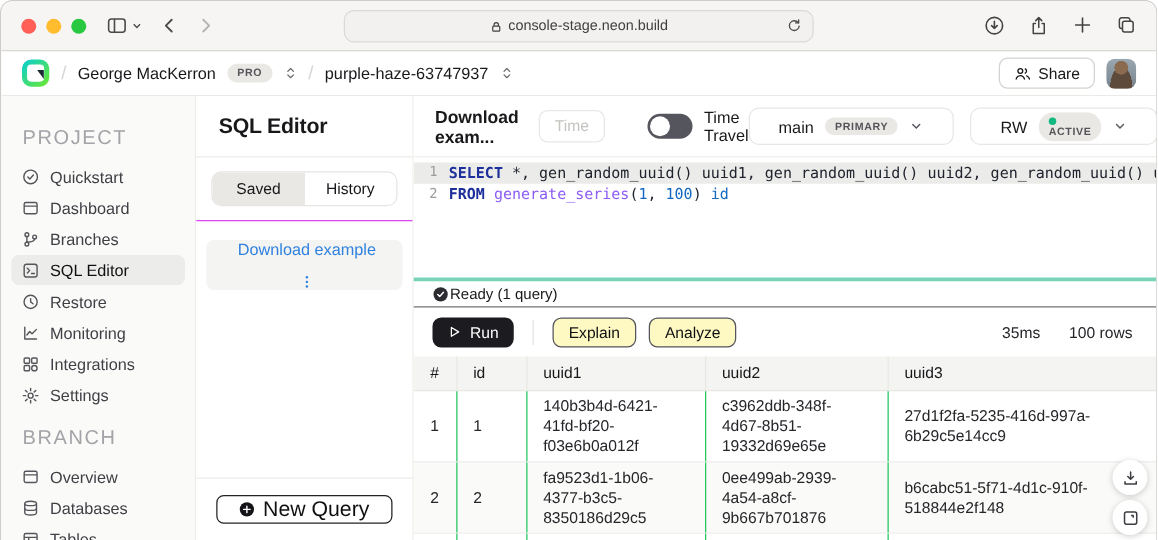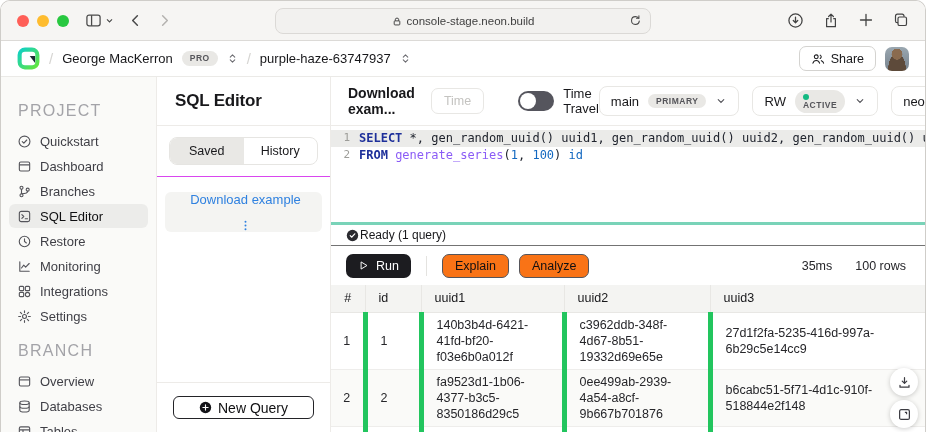--- a/index.html
+++ b/index.html
@@ -56,36 +56,36 @@
                font-size:17px;font-weight:700;letter-spacing:-.01em;}
   .panel-tabs{height:51px;border-bottom:1px solid #d946ef;display:flex;align-items:center;padding:0 12px;}
   .segmented{display:flex;flex:1;border:1px solid #e6e5e2;border-radius:8px;overflow:hidden;background:#fff;}
   .seg{flex:1;text-align:center;font-size:12.5px;padding:6px 0;color:#18181b;}
   .seg.active{background:#e9e8e5;}
   .panel-list{flex:1;padding:15px 8px;}
   .saved-item{display:flex;align-items:center;justify-content:space-between;background:#f4f4f2;border-radius:6px;
               height:40px;padding:0 8px 0 12px;color:#2f81e0;font-size:13px;flex-direction:column;}
   .panel-footer{border-top:1px solid #edebe8;padding:13px 16px;}
   .new-query{width:100%;height:23px;border:1px solid #232327;border-radius:6px;background:#fff;display:flex;
-             align-items:center;justify-content:center;gap:6px;font-size:14px;font-weight:500;color:#101012;}
+             align-items:center;justify-content:center;gap:6px;font-size:17px;font-weight:500;color:#101012;}
 
   
   .main{flex:1;min-width:0;display:flex;flex-direction:column;background:#fff;}
   .main-toolbar{height:49px;flex:none;border-bottom:1px solid #edebe8;display:flex;align-items:center;
                 padding:0 0 0 17px;}
   .query-title{font-size:14px;font-weight:600;}
   .save-btn{height:26px;margin-left:16px;padding:0 12px;border:1px solid #e8e7e4;border-radius:7px;background:#fff;
             color:#c4c3c0;font-size:12.5px;}
   .tb-div{width:1px;height:48px;background:#edebe8;margin:0 13px 0 21px;}
   .toggle{width:36px;height:20px;border-radius:999px;background:#55555d;position:relative;flex:none;}
   .toggle .knob{width:16px;height:16px;border-radius:50%;background:#fff;position:absolute;top:2px;left:2px;}
   .tt-label{font-size:13px;margin:0 0 0 9px;}
   .dd-group{margin-left:auto;display:flex;gap:13px;padding-right:14px;}
   .dd{height:30px;border:1px solid #e8e7e4;border-radius:8px;display:flex;align-items:center;gap:9px;
-      padding:0 11px;font-size:13px;background:#fff;color:#18181b;}
+      padding:0 23px;font-size:13px;background:#fff;color:#18181b;}
   .dd .chev{color:#55555b;}
   .dot{width:6px;height:6px;border-radius:50%;background:#13b981;display:inline-block;margin-right:5px;}
 
   
   .editor{height:96px;flex:none;background:#fff;font-family:"DejaVu Sans Mono",monospace;font-size:12px;
           line-height:16.5px;padding-top:4px;overflow:hidden;}
   .code-line{display:flex;white-space:pre;}
   .code-line.active{background:#ebebe9;}
   .gutter{width:28px;flex:none;text-align:right;padding-right:9px;color:#9d9d99;font-size:11px;}
   .tok-keyword{color:#1d2f9a;font-weight:700;}
@@ -96,30 +96,30 @@
   .teal-bar{height:3px;flex:none;background:#79d3b8;}
 
   .status-row{height:21px;flex:none;border-bottom:1px solid #737373;display:flex;align-items:center;gap:1px;
               padding:0 15px;font-size:12px;font-weight:500;color:#18181b;}
 
   .actions{height:39px;flex:none;display:flex;align-items:center;padding:0 15px;gap:10px;}
   .run-btn{height:24px;padding:0 12px;background:#1c1c20;color:#fff;border-radius:7px;display:flex;gap:7px;
            align-items:center;font-size:12.5px;font-weight:500;border:none;}
   .act-div{width:1px;height:20px;background:#e4e3e0;margin:0 5px;}
   .ghost-btn{height:24px;padding:0 12px;border:1px solid #55555b;border-radius:7px;font-size:12.5px;
-             background:#f97316;color:#101012;}
+             background:#fef9c3;color:#101012;}
   .metrics{margin-left:auto;display:flex;gap:23px;font-size:12.5px;color:#26262a;padding-right:4px;}
 
   
   .grid{flex:1;overflow:hidden;}
   table{width:100%;border-collapse:collapse;font-size:12.5px;table-layout:fixed;}
   th{background:#f4f4f2;font-weight:400;color:#18181b;text-align:left;height:27px;padding:0 13px;
      border-bottom:1px solid #e8e7e4;border-right:1px solid #e8e7e4;}
   th:last-child,td:last-child{border-right:none;}
-  td{height:42px;padding:4px 13px;border-bottom:1px solid #eeedeb;border-right:5px solid #22c55e;
+  td{height:42px;padding:4px 13px;border-bottom:1px solid #eeedeb;border-right:1px solid #22c55e;
      color:#26262a;line-height:16px;vertical-align:middle;overflow-wrap:break-word;}
   .col-num{width:34px;}.col-id{width:56px;}.col-u1{width:143px;}.col-u2{width:146px;}
   th.c,td.c{text-align:center;padding:0 4px;}
   tr.striped td{background:#fafaf8;}
 
   
   .fab{position:absolute;right:7px;width:28px;height:28px;border-radius:50%;background:#fff;
        box-shadow:0 1px 5px rgba(0,0,0,.2);display:flex;align-items:center;justify-content:center;color:#3c3c42;}
   .fab.dl{top:367px;}
   .fab.ex{top:399px;}

